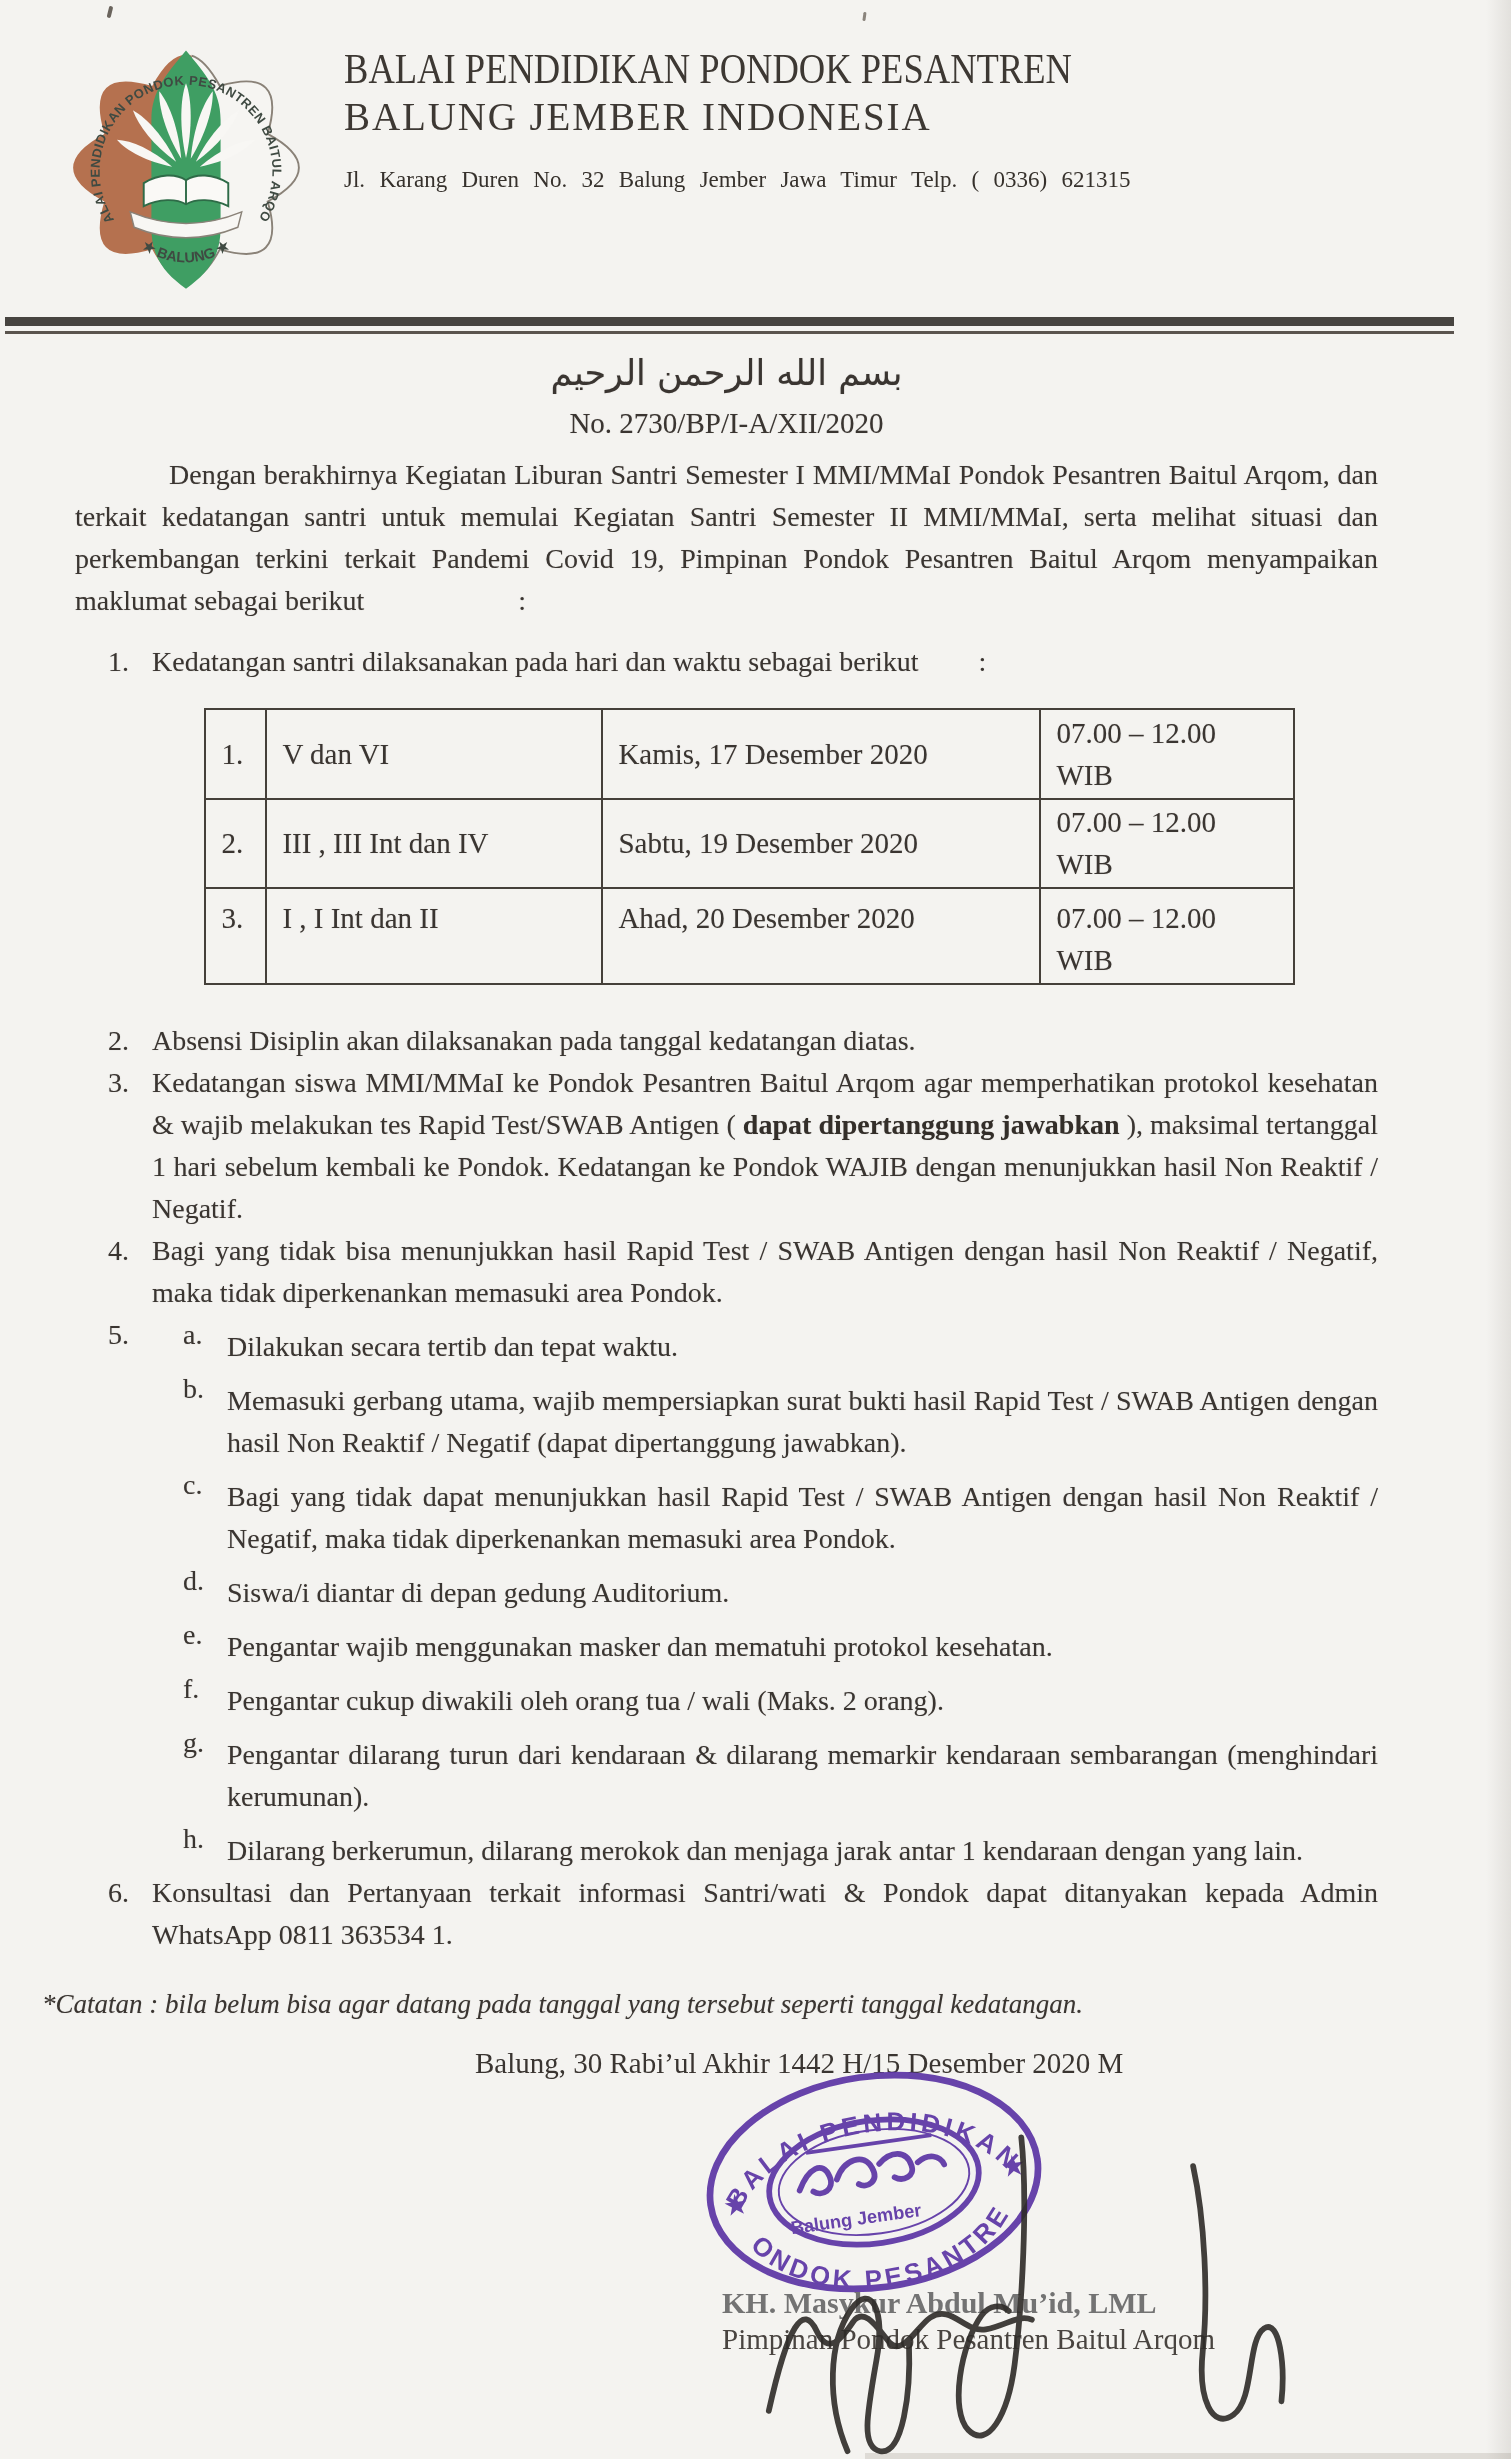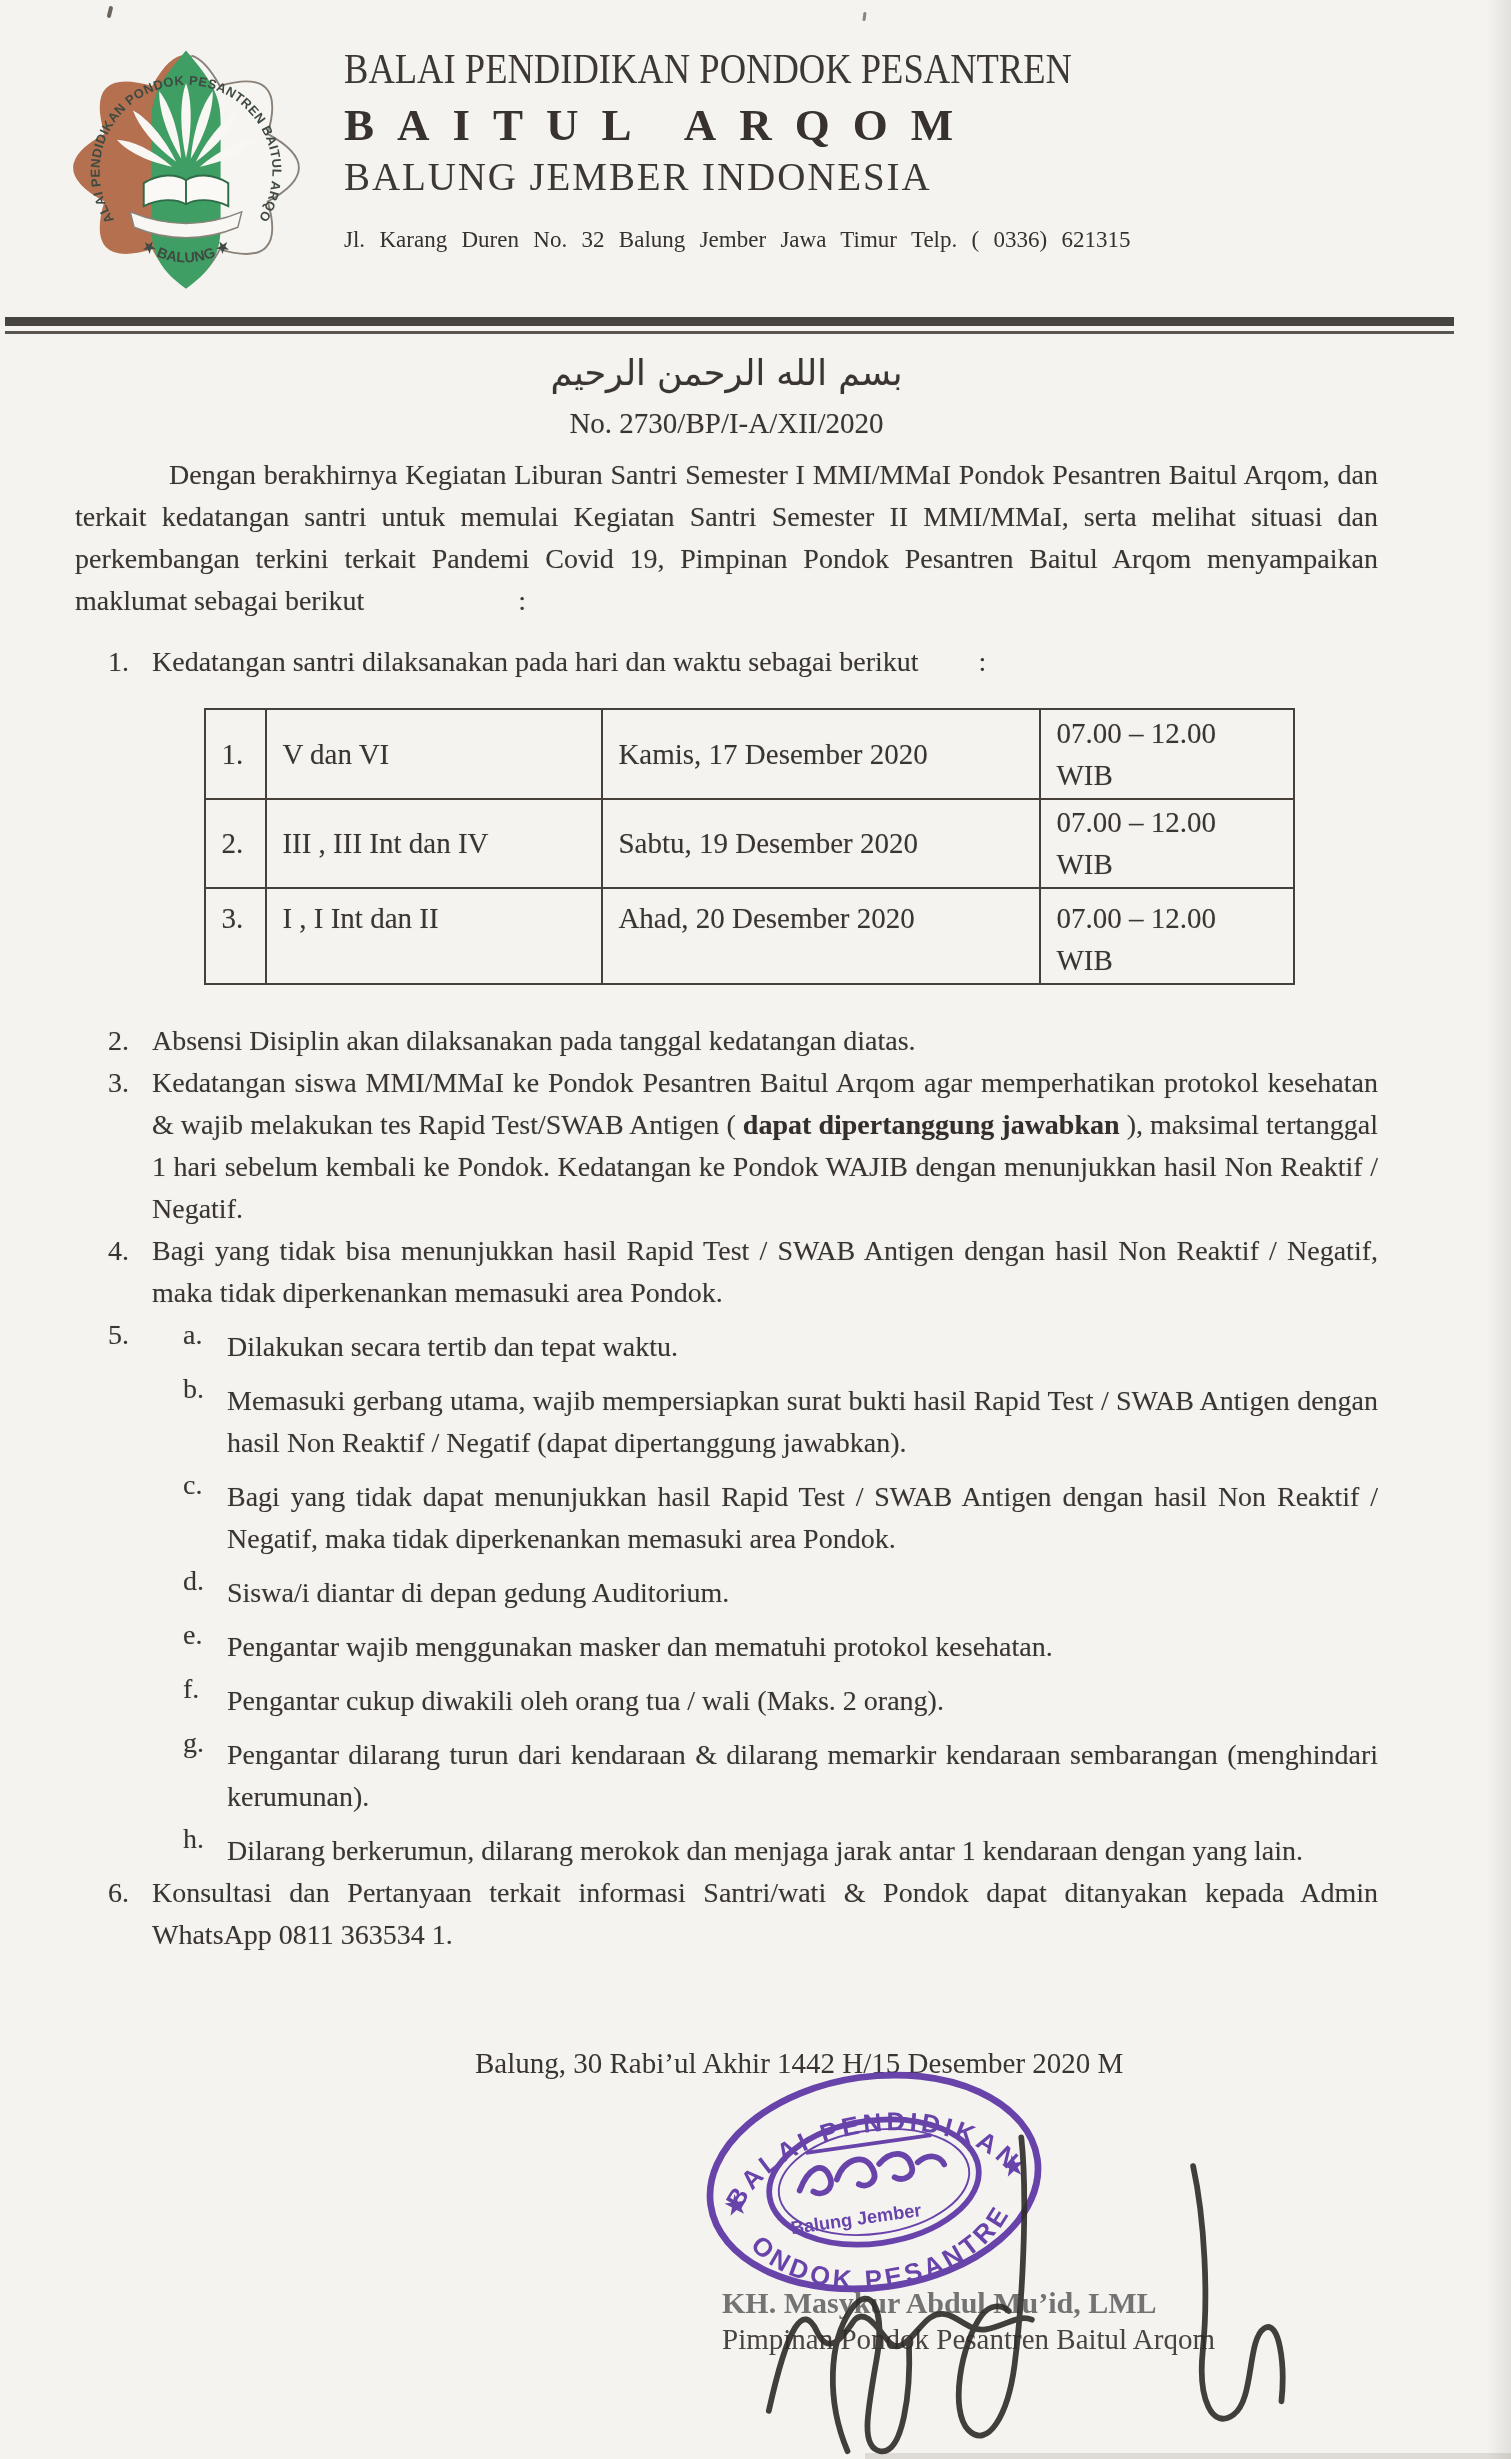--- a/index.html
+++ b/index.html
@@ -91,21 +91,20 @@
       </text>
       <path id="balungPath" fill="none" d="M -66 62 A 78 78 0 0 0 66 62"></path>
       <text font-family="Liberation Sans, sans-serif" font-size="15" font-weight="bold" fill="#3f4a42">
         <textPath href="#balungPath" startOffset="50%" text-anchor="middle">★  BALUNG  ★</textPath>
       </text>
     </g>
   </svg>
 
   <div class="hdr">
     <div class="hdr-l1">BALAI PENDIDIKAN PONDOK PESANTREN</div>
-    <div class="hdr-l2">BAITUL ARQOM</div>
     <div class="hdr-l3">BALUNG JEMBER INDONESIA</div>
     <div class="hdr-l4">Jl. Karang Duren  No. 32  Balung  Jember  Jawa Timur  Telp.  ( 0336)  621315</div>
   </div>
 
   <div class="rule1"></div>
   <div class="rule2"></div>
 
   <div class="doc">
     <div class="bismillah">بسم الله الرحمن الرحيم</div>
     <div class="mak-no">No. 2730/BP/I-A/XII/2020</div>
@@ -197,20 +196,21 @@
           <div class="scontent">Dilarang berkerumun, dilarang merokok dan menjaga jarak antar 1 kendaraan dengan yang lain.</div>
         </div>
       </div>
     </div>
 
     <div class="nitem">
       <div class="num">6.</div>
       <div class="content">Konsultasi dan Pertanyaan terkait informasi Santri/wati &amp; Pondok dapat ditanyakan kepada Admin WhatsApp 0811 363534 1.</div>
     </div>
 
+    <div class="note">*Catatan : bila belum bisa agar datang pada tanggal yang tersebut seperti tanggal kedatangan.</div>
   </div>
 
   <div class="dateline">Balung, 30 Rabi’ul Akhir 1442 H/15 Desember 2020 M</div>
 
   <svg class="stampsvg" width="380" height="234" viewBox="-198 -122 396 244" xmlns="http://www.w3.org/2000/svg">
     <g stroke="#5c35a5" fill="none">
       <ellipse cx="0" cy="0" rx="172" ry="110" stroke-width="7"></ellipse>
       <ellipse cx="0" cy="0" rx="110" ry="64" stroke-width="6"></ellipse>
       <ellipse cx="0" cy="0" rx="100" ry="54" stroke-width="2"></ellipse>
       <line x1="-66" y1="-40" x2="66" y2="-40" stroke-width="4"></line>

